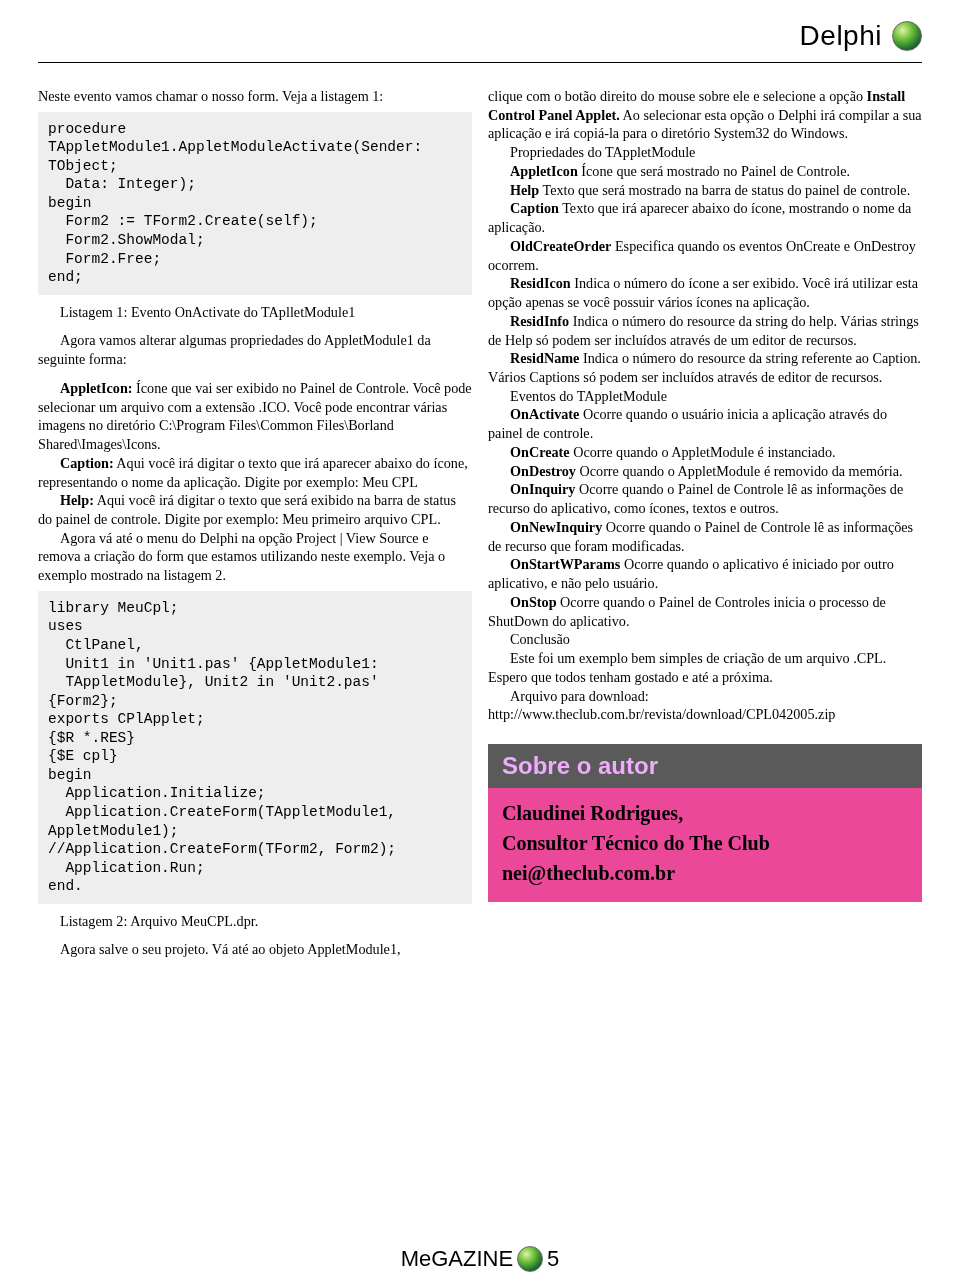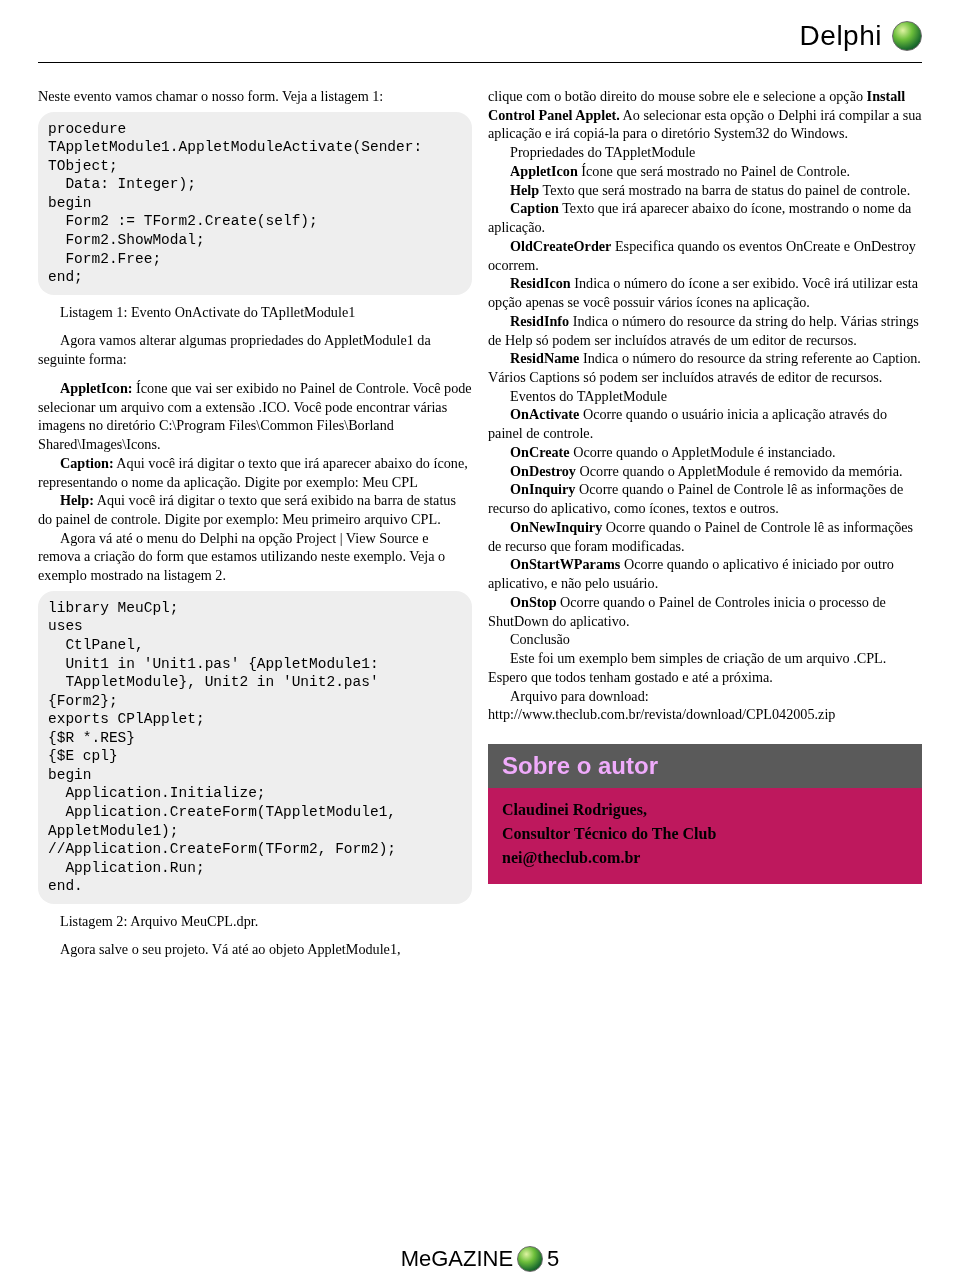--- a/index.html
+++ b/index.html
@@ -50,42 +50,41 @@
   .para-indent p { text-indent: 22px; }
   .para-indent p.noindent { text-indent: 0; }
   .code-block {
     font-family: "Courier New", monospace;
     font-size: 14.5px;
     white-space: pre-wrap;
     background: #eee;
     padding: 8px 10px;
     margin: 6px 0 8px 0;
     line-height: 1.28;
-    border-radius: 16px;
   }
   .b { font-weight: bold; }
   .subhead {
     font-weight: normal;
     margin-top: 14px;
     text-indent: 22px;
   }
   .author-box {
     background: #5a5a5a;
     color: #f0abfc;
     font-family: Arial, Helvetica, sans-serif;
     font-size: 24px;
     font-weight: bold;
     padding: 6px 14px;
     margin-top: 20px;
   }
   .author-body {
-    background: #be185d;
+    background: #ec4899;
     padding: 10px 14px 14px 14px;
     font-family: Georgia, serif;
-    font-size: 16px;
+    font-size: 20px;
     font-weight: bold;
     line-height: 1.5;
   }
   .footer {
     position: absolute;
     bottom: 12px;
     left: 0; right: 0;
     display: flex;
     justify-content: center;
     align-items: center;

